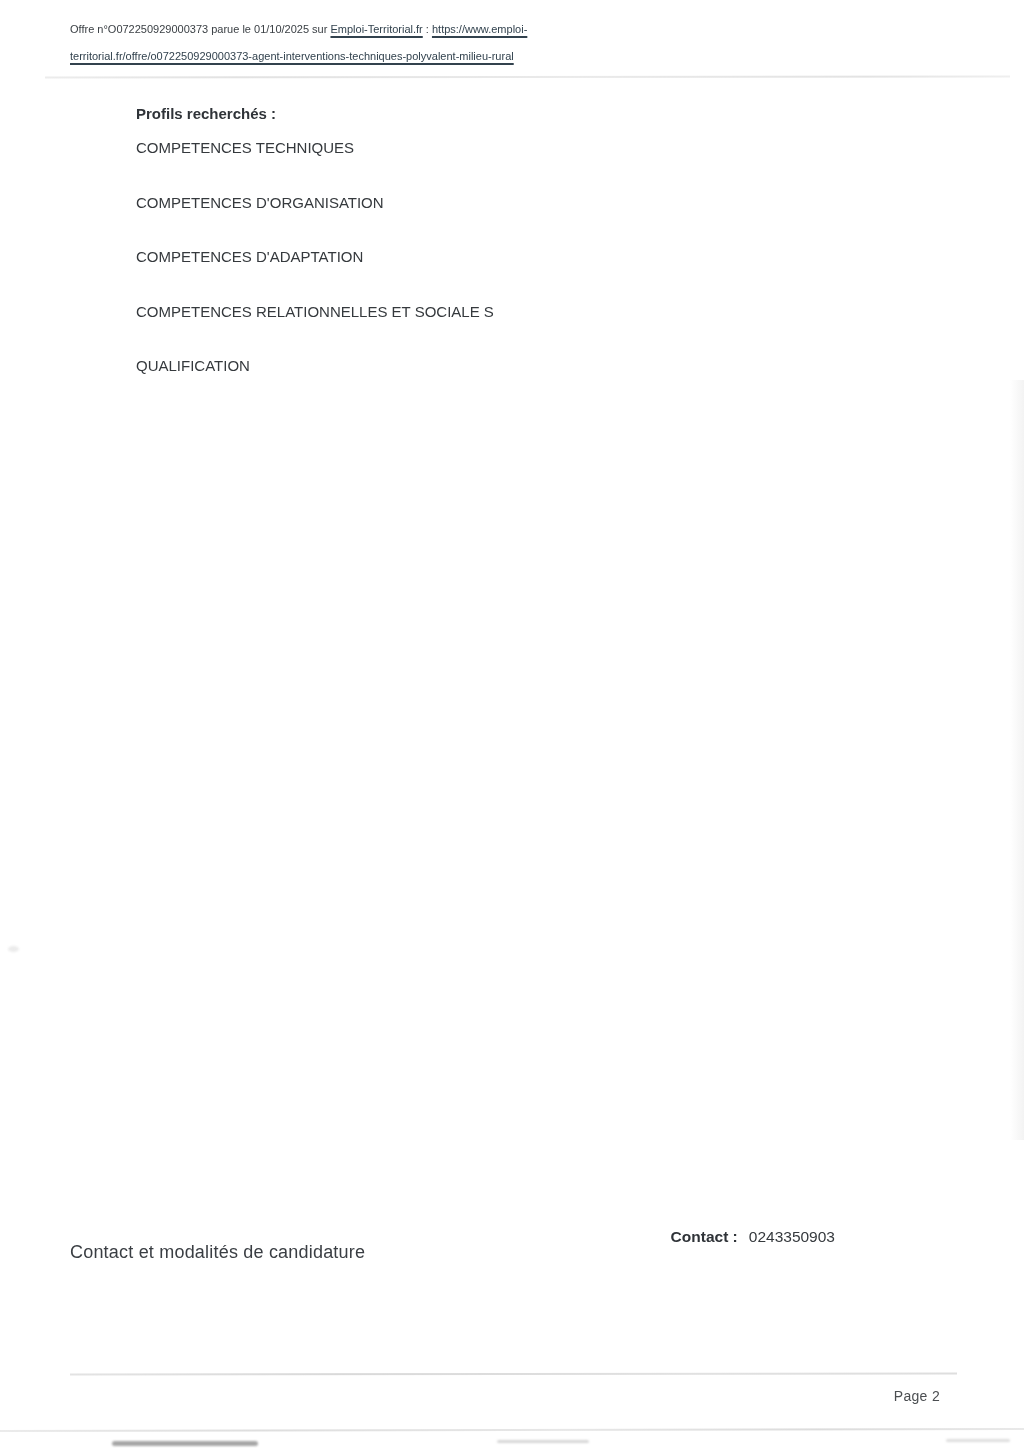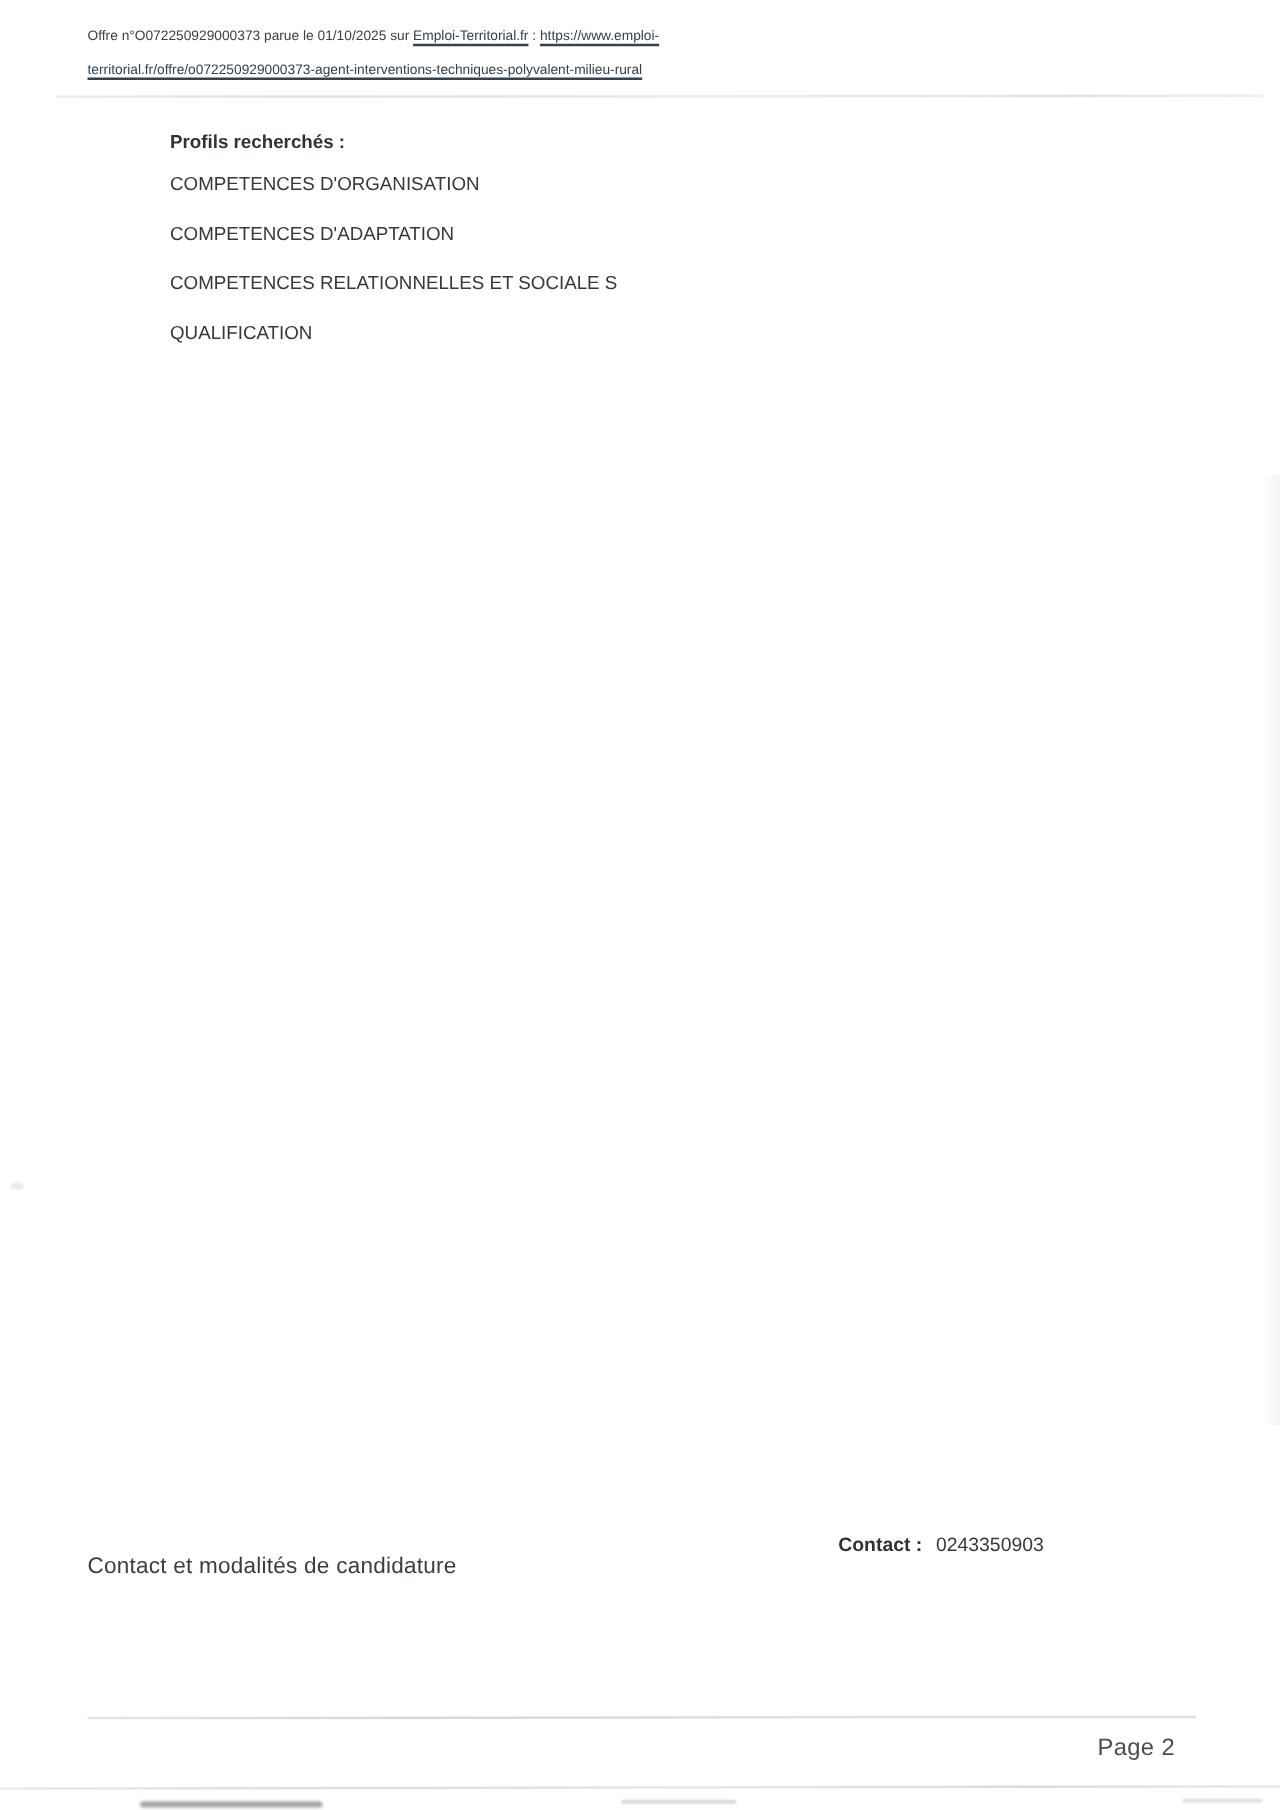--- a/index.html
+++ b/index.html
@@ -29,21 +29,21 @@
     background:linear-gradient(90deg,#ececec,#e2e2e2 20%,#eaeaea 55%,#e3e3e3 85%,#efefef);
     transform:rotate(-0.05deg);
   }
   .main-content{
     position:absolute;top:93px;left:136px;width:790px;
     font-size:15px;line-height:27.4px;color:#35393d;
   }
   .duty-line{margin:0;}
   .profils-label{font-weight:bold;margin:7px 0 7px 0;color:#2f3338;}
   .comp-section{margin:0;}
-  .comp-section + .comp-section{margin-top:12px;}
+  .comp-section + .comp-section{margin-top:27px;}
   .comp-title{margin:0;}
   .comp-item{margin:0;}
   .big-heading{
     position:absolute;top:1233px;left:70px;width:700px;
     font-size:18px;line-height:38px;font-weight:400;
     color:#3a3e43;letter-spacing:0.2px;margin:0;
   }
   .contact-block{
     position:absolute;top:1223px;left:135px;width:700px;
     font-size:15.5px;line-height:27px;color:#2f3338;text-align:right;
@@ -52,21 +52,21 @@
   .contact-label{font-weight:bold;}
   .contact-value{font-weight:400;margin-left:11px;color:#35393d;}
   .info-line{margin-top:6px;font-weight:bold;}
   .footer-rule{
     position:absolute;top:1373px;left:70px;width:887px;height:2px;
     background:linear-gradient(90deg,#e3e3e3,#d9d9d9 30%,#e1e1e1 70%,#dedede);
     transform:rotate(-0.06deg);
   }
   .page-number{
     position:absolute;top:1388px;right:84px;
-    font-size:19px;color:#4b4e51;letter-spacing:0.3px;
+    font-size:14px;color:#4b4e51;letter-spacing:0.3px;
   }
   
   .scan-edge-bottom{
     position:absolute;top:1429px;left:0;width:1024px;height:2px;
     background:linear-gradient(90deg,#ebebeb,#dedede 25%,#e7e7e7 55%,#dcdcdc 80%,#e9e9e9);
     transform:rotate(-0.10deg);
   }
   .scan-smudge-dark{
     position:absolute;top:1441px;left:112px;width:146px;height:5px;
     background:#979797;border-radius:3px;filter:blur(1.2px);opacity:0.85;
@@ -126,20 +126,35 @@
 
       <div class="duty-line"></div>
 
       <div class="duty-line"></div>
     </div>
 
   <div class="profils-label">Profils recherchés :</div>
 
   <div>
 
+      <section class="comp-section">
+        <div class="comp-title">COMPETENCES TECHNIQUES</div>
+        <div>
+
+            <div class="comp-item"></div>
+
+            <div class="comp-item"></div>
+
+            <div class="comp-item"></div>
+
+            <div class="comp-item"></div>
+
+            <div class="comp-item"></div>
+          </div>
+      </section>
 
       <section class="comp-section">
         <div class="comp-title">COMPETENCES D'ORGANISATION</div>
         <div>
 
             <div class="comp-item"></div>
 
             <div class="comp-item"></div>
 
             <div class="comp-item"></div>

